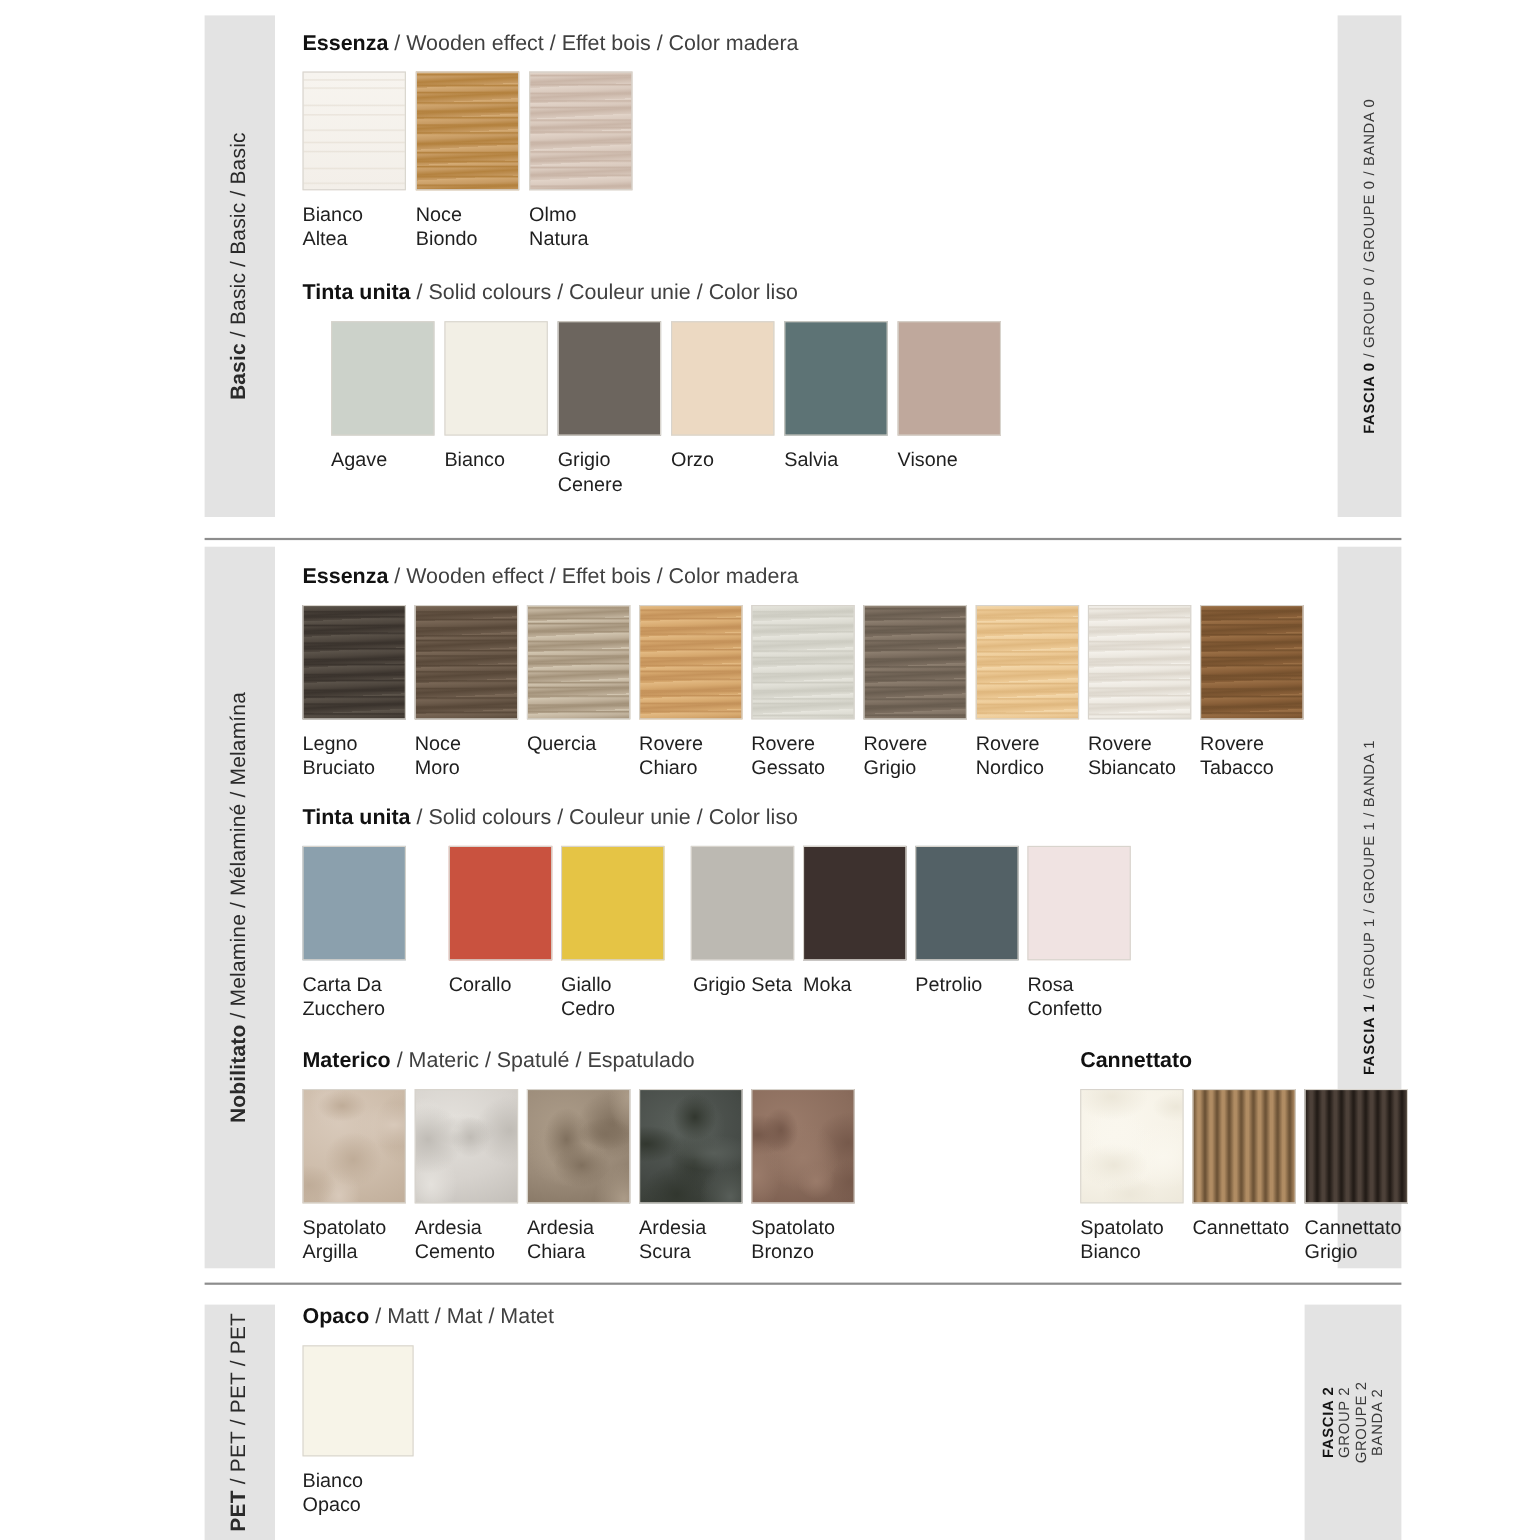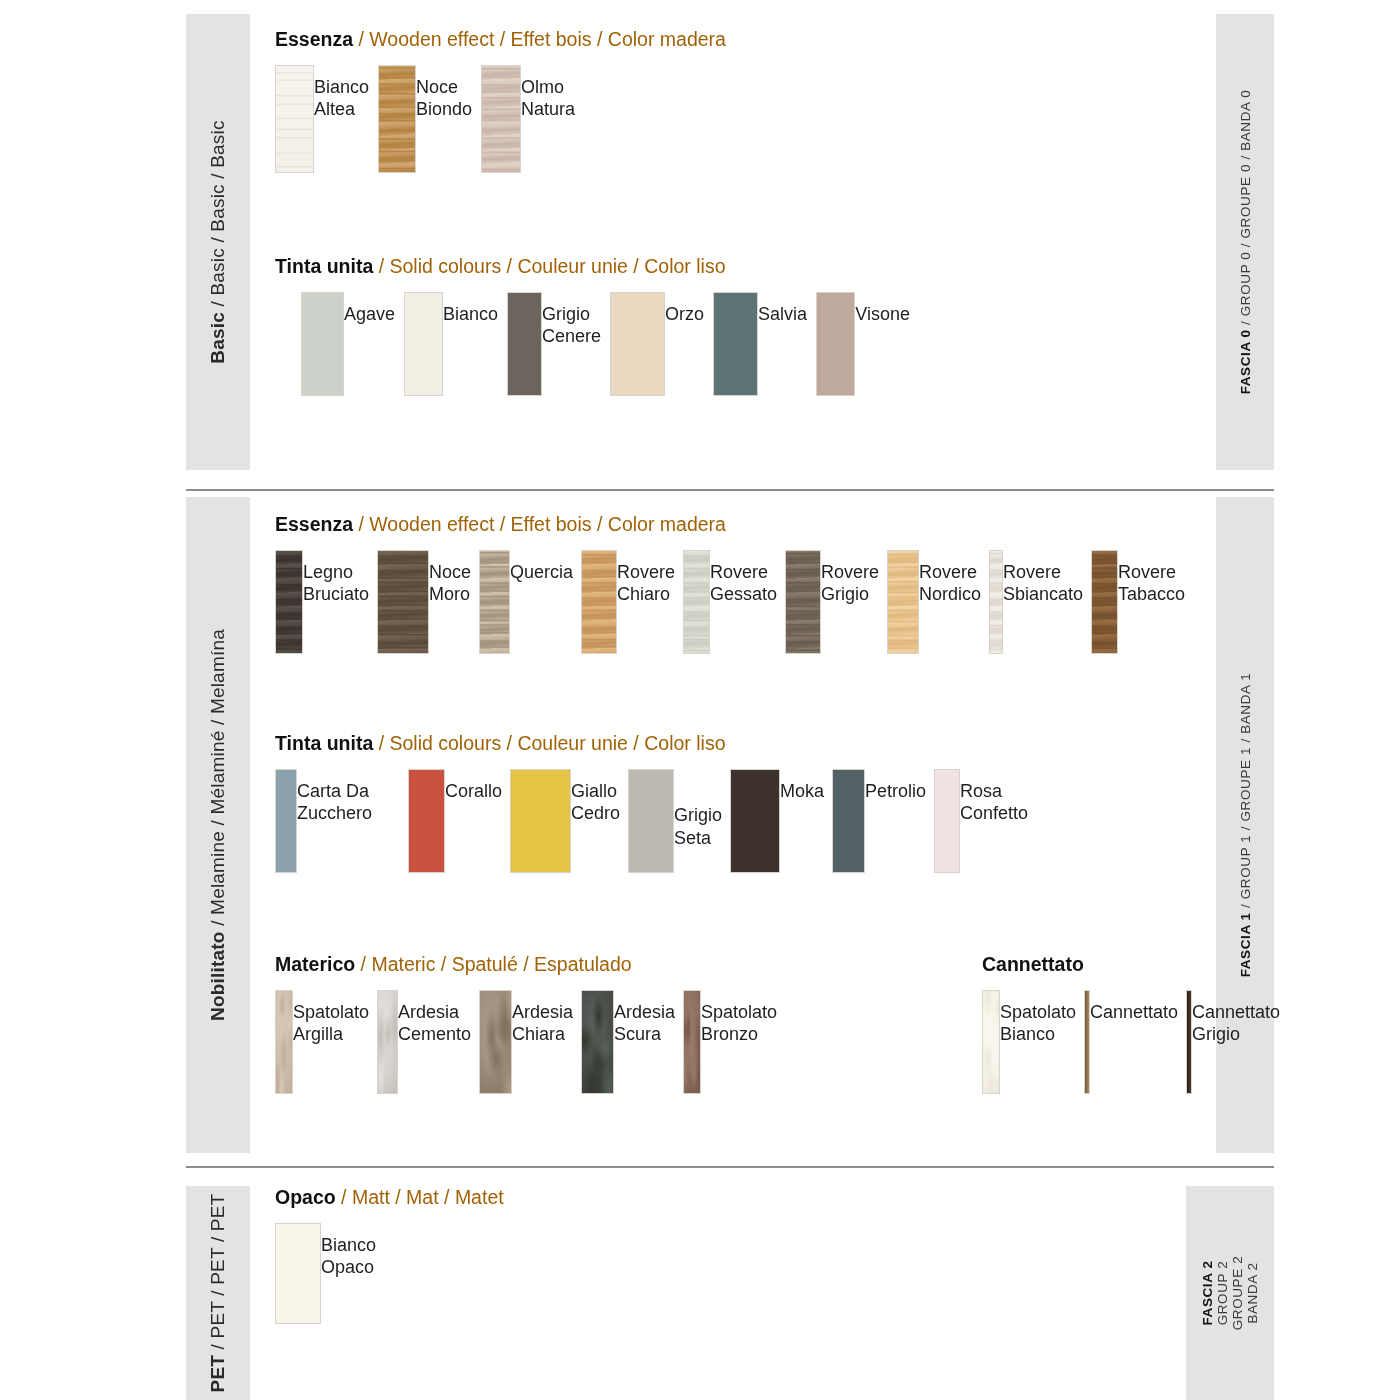--- a/index.html
+++ b/index.html
@@ -49,24 +49,24 @@
 
   
   .content{position:absolute;}
   .cat-head{
     font-size:19.5px;
     color:#232323;
     margin:0 0 14px 0;
     white-space:nowrap;
   }
   .cat-head b{font-weight:bold;color:#111;}
-  .cat-head span.sep{color:#a16207;font-weight:normal;}
+  .cat-head span.sep{color:#404040;font-weight:normal;}
 
   .row{display:flex;align-items:flex-start;}
-  .swatch-cell{display:flex;flex-direction:row;}
+  .swatch-cell{display:flex;flex-direction:column;}
   .swatch{
     border:1px solid #d8d4cd;
     box-sizing:border-box;
     position:relative;
     overflow:hidden;
   }
   .cap{
     margin-top:11px;
     font-size:18px;
     line-height:1.23;

